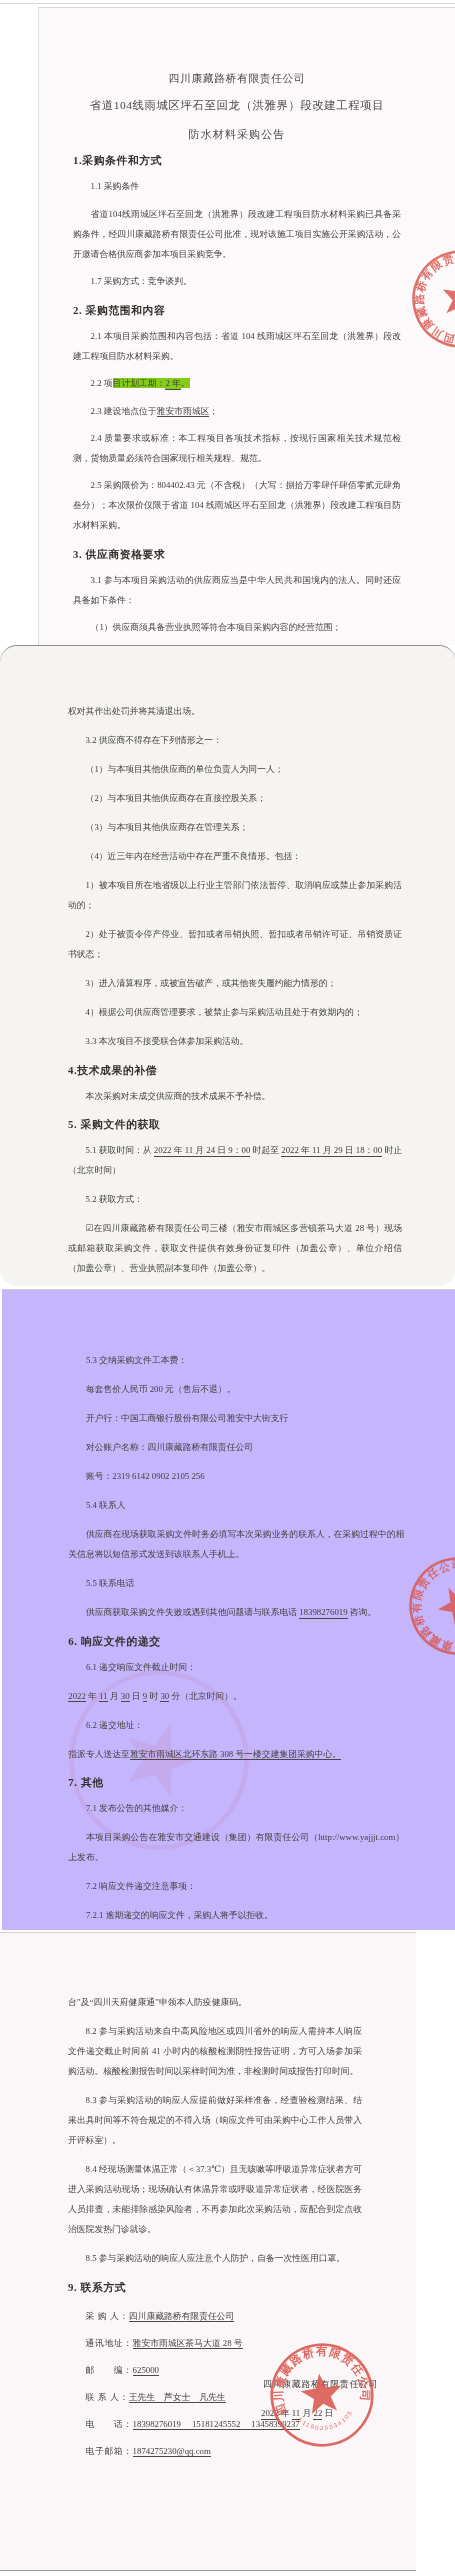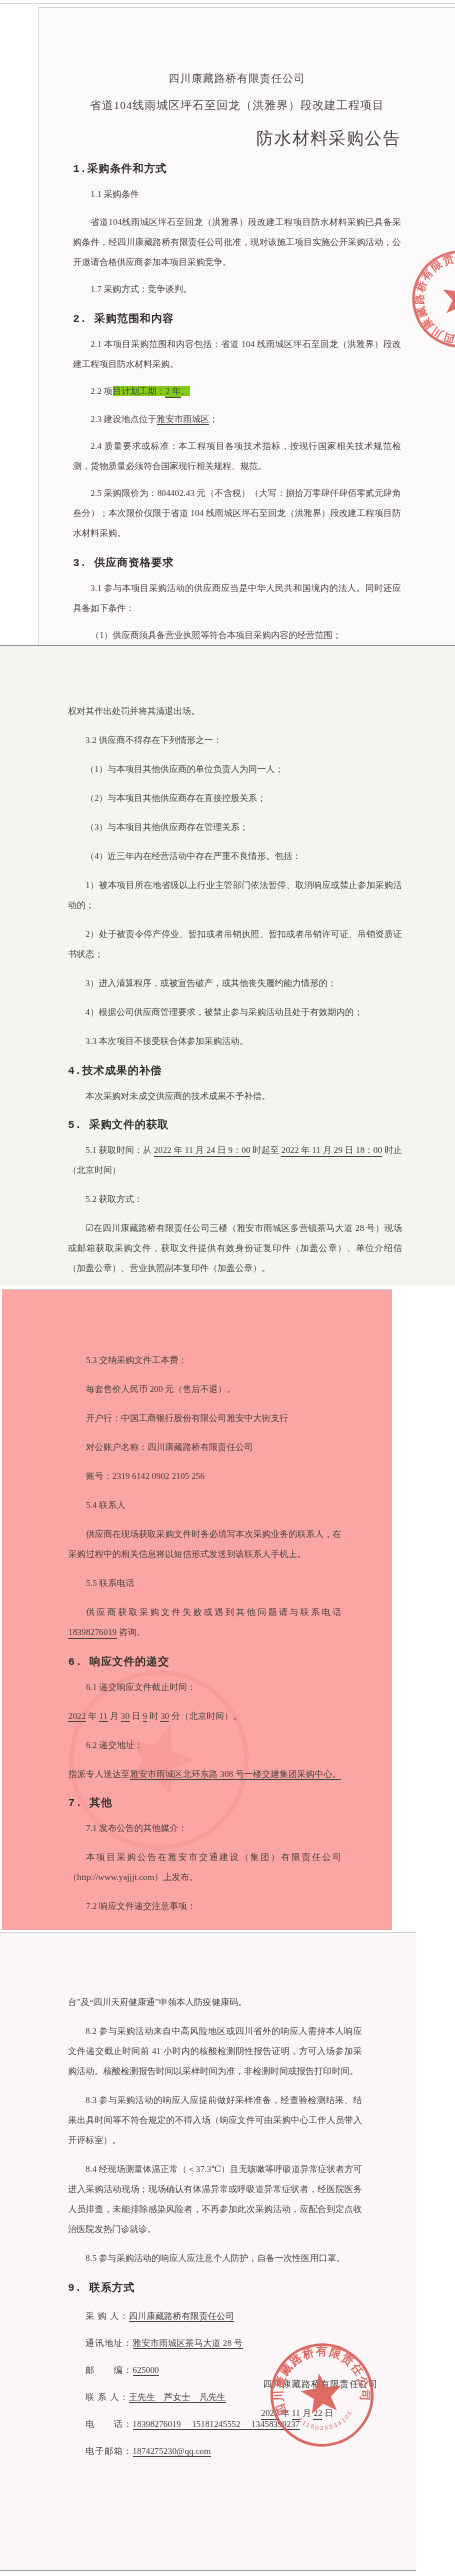--- a/index.html
+++ b/index.html
@@ -6,33 +6,33 @@
   body{
     width:456px;height:2576px;position:relative;background:#ffffff;
     font-family:"Liberation Serif","DejaVu Serif",serif;
     color:#43413d;
   }
   .pg{position:absolute;overflow:hidden;box-sizing:border-box;}
   #page1{left:38px;top:6.8px;width:418px;height:638px;background:#fcf9fa;
          border-left:0.6px solid #e3dde0;border-top:0.6px solid #d8d2d5;
          padding:64px 55px 0 34px;}
   #page2{left:0px;top:645px;width:456px;height:641px;background:#f5f4f1;
-         border-top:1.1px solid #8f8d88;padding:55px 54px 0 68px;}
-  #page3{left:2.3px;top:1289px;width:390px;height:641px;background:#fca5a5;
+         border-top:1.1px solid #8f8d88;padding:55px 54px 0 68px;border-radius:17px;}
+  #page3{left:2.3px;top:1289px;width:453px;height:641px;background:#c4b5fd;
          border-top:0.6px solid #cfc9ce;padding:60px 51px 0 66px;}
   #page4{left:0px;top:1932px;width:416px;height:639px;background:#fbf6f8;
          border-top:0.6px solid #d6d0d4;border-bottom:1.1px solid #9a98a0;
          padding:59px 54px 0 68px;}
   .topline{position:absolute;left:0;top:3.4px;width:456px;height:0.6px;background:#d9d4d6;}
 
   .t1{text-align:center;font-size:10.8px;letter-spacing:0.6px;margin:0 0 12.5px 0;color:#4a4845;}
   .t2{text-align:center;font-size:11.4px;letter-spacing:0.6px;margin:0 0 13.7px 0;color:#4a4845;}
-  .t3{text-align:right;font-size:17px;letter-spacing:1.1px;margin:0 0 11.4px 0;color:#4a4845;}
-
-  .h{font-family:Liberation Mono, monospace;font-weight:bold;
+  .t3{text-align:center;font-size:11px;letter-spacing:1.1px;margin:0 0 11.4px 0;color:#4a4845;}
+
+  .h{font-family:Liberation Serif, serif;font-weight:bold;
      font-size:10.8px;color:#34322e;margin:12.5px 0 8px 0;letter-spacing:0.6px;}
   .p{font-size:8.8px;line-height:20px;margin:0 0 7.4px 0;text-indent:2em;text-align:justify;}
   .p0{text-indent:0;}
   .sp .p{margin-bottom:9px;}
   .u{border-bottom:0.6px solid #4a4845;padding-bottom:0.6px;}
   .hl{background:#84cc16;}
 
   .contact-row{font-size:8.8px;line-height:27px;text-indent:2em;}
   .contact-row .lbl{letter-spacing:0.6px;}
 

